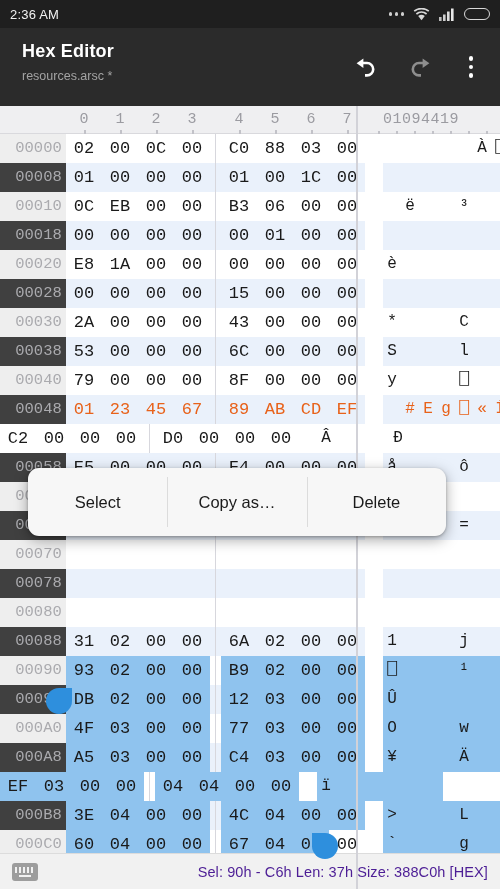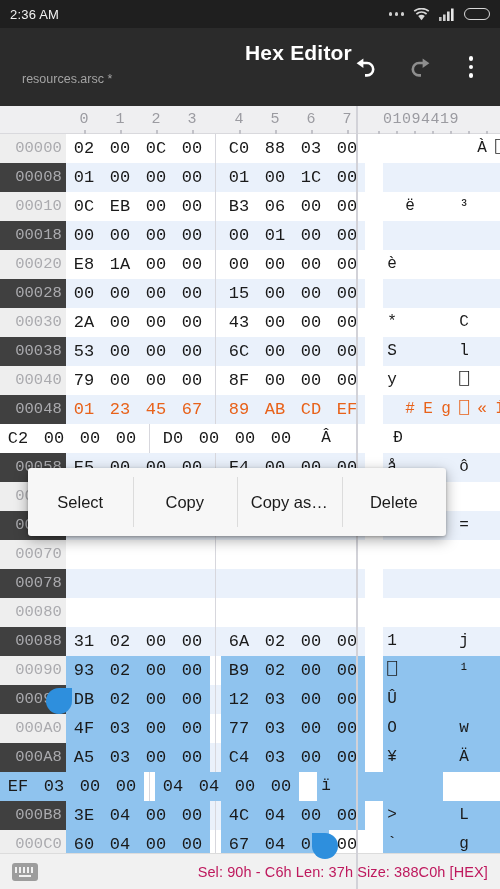--- a/index.html
+++ b/index.html
@@ -23,21 +23,21 @@
   .dots3 i { width:3.5px;height:3.5px;border-radius:50%;background:#cfcfcf;display:block; }
   .batt { width:26px;height:12px;border:1.6px solid #d8d8d8;border-radius:6px;position:relative; }
 
   
   #appbar {
     height:78px; background:#2b2b2b; color:#fff;
     display:flex; align-items:flex-start; padding:8px 14px 0 22px;
     position:relative;
   }
   #titleblock { flex:1; padding-top:5px; }
-  #apptitle { font-size:21px; font-weight:bold; letter-spacing:.2px; line-height:1.15;text-align:right; }
+  #apptitle { font-size:18px; font-weight:bold; letter-spacing:.2px; line-height:1.15; }
   #filename { font-size:12.5px; color:#a3a3a3; margin-top:7px; }
   #actions { display:flex; align-items:center; gap:26px; padding-top:17px; padding-right:4px;}
   .icon-btn { width:28px;height:28px; display:flex;align-items:center;justify-content:center; cursor:pointer;}
   .kebab { display:flex; flex-direction:column; gap:4px; align-items:center; width:22px; }
   .kebab i { width:4.5px;height:4.5px;border-radius:50%;background:#ffffff;display:block; }
 
   
   #hexwrap { position:relative; background:#fff; }
   #colhead {
     height:28px; background:#efeff1; display:flex; align-items:center;
@@ -72,40 +72,40 @@
   .panesep { position:absolute; left:356px; top:0; width:2px; height:100%; background:#d2d2d8; z-index:3;}
 
   
   .handle { position:absolute; width:26px;height:26px; background:#2e8fdd; z-index:6;
             border-radius:0 50% 50% 50%; }
   .handle.left { border-radius:50% 0 50% 50%; }
 
   
   #ctxmenu {
     position:absolute; left:28px; top:468px; width:418px; height:68px;
-    background:#f7f7f7; border-radius:3px;
+    background:#f7f7f7; border-radius:11px;
     box-shadow:0 4px 14px rgba(0,0,0,.34), 0 1px 3px rgba(0,0,0,.26);
     display:flex; align-items:flex-end; z-index:20;
   }
   .mi { flex:1; text-align:center; font-size:16.5px; color:#1b1b1b; cursor:pointer;
         position:relative; height:100%; display:flex;align-items:center;justify-content:center;}
   .mi + .mi:before { content:""; position:absolute; left:0; top:9px; bottom:9px; width:1px; background:#dcdcdc;}
 
   
   #bottombar {
     position:absolute; left:0; bottom:0; width:500px; height:36px;
     background:#f1f1f1; border-top:1px solid #dcdcdc;
     display:flex; align-items:center; padding:0 12px;
   }
   #kbd { width:26px;height:18px;background:#9d9d9d;border-radius:3px; position:relative;
          display:flex;align-items:center;justify-content:center;}
   #kbd:before{content:"";position:absolute;left:3px;top:4px;right:3px;height:6px;
     background:repeating-linear-gradient(to right,#f1f1f1 0 2px,transparent 2px 4px);}
   #kbd:after{content:"";position:absolute;left:7px;bottom:4px;width:12px;height:2px;background:#f1f1f1;}
-  #statustext { margin-left:auto; font-size:14.5px; color:#be185d; letter-spacing:.1px; }
+  #statustext { margin-left:auto; font-size:14.5px; color:#4c1d95; letter-spacing:.1px; }
 </style>
 </head>
 <body>
 
 <div id="statusbar">
   <span id="clock">2:36  AM</span>
   <span id="sys-icons">
     <span class="dots3">
         <i></i>
         <i></i>
@@ -809,21 +809,20 @@
       </div>
     </div>
   <div class="panesep"></div>
 
   <div class="handle left" style="left:46px; top:582px;"></div>
   <div class="handle" style="left:312px; top:727px;"></div>
 </div>
 
 <div id="ctxmenu">
     <div class="mi">Select</div>
-    <div class="mi">Copy</div>
     <div class="mi">Copy as…</div>
     <div class="mi">Delete</div>
   </div>
 
 <div id="bottombar">
   <span id="kbd"></span>
   <span id="statustext">Sel: 90h - C6h  Len: 37h  Size: 388C0h [HEX]</span>
 </div>
 
 </body></html>

